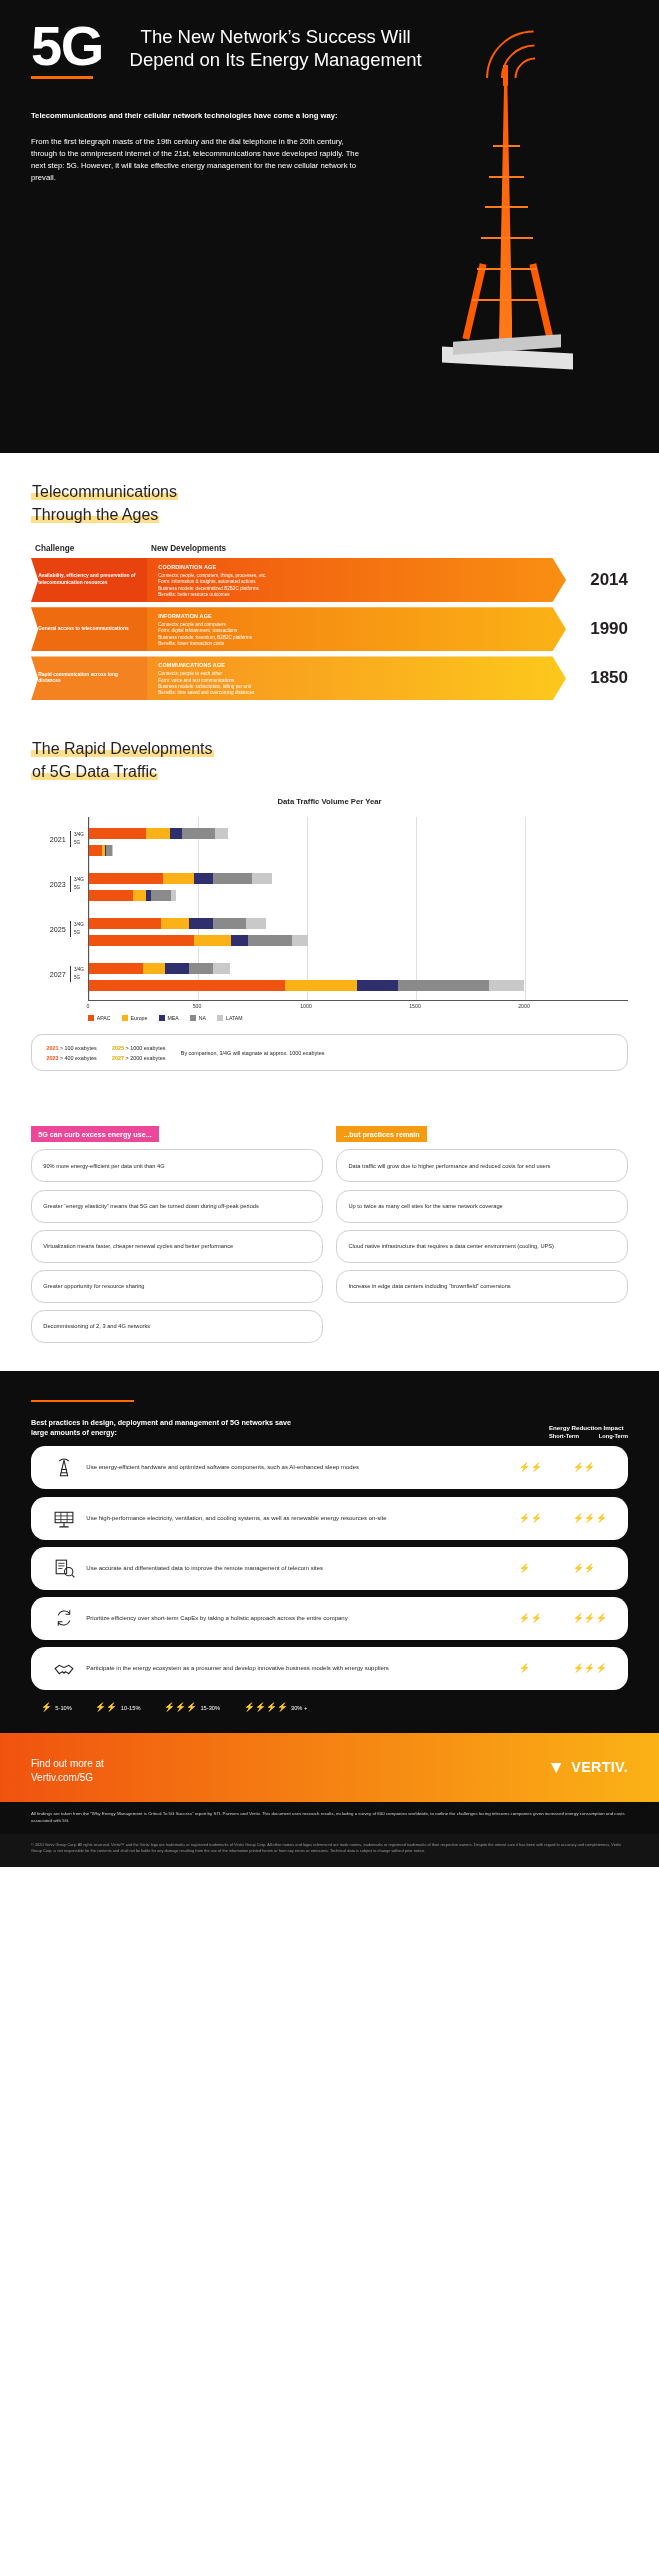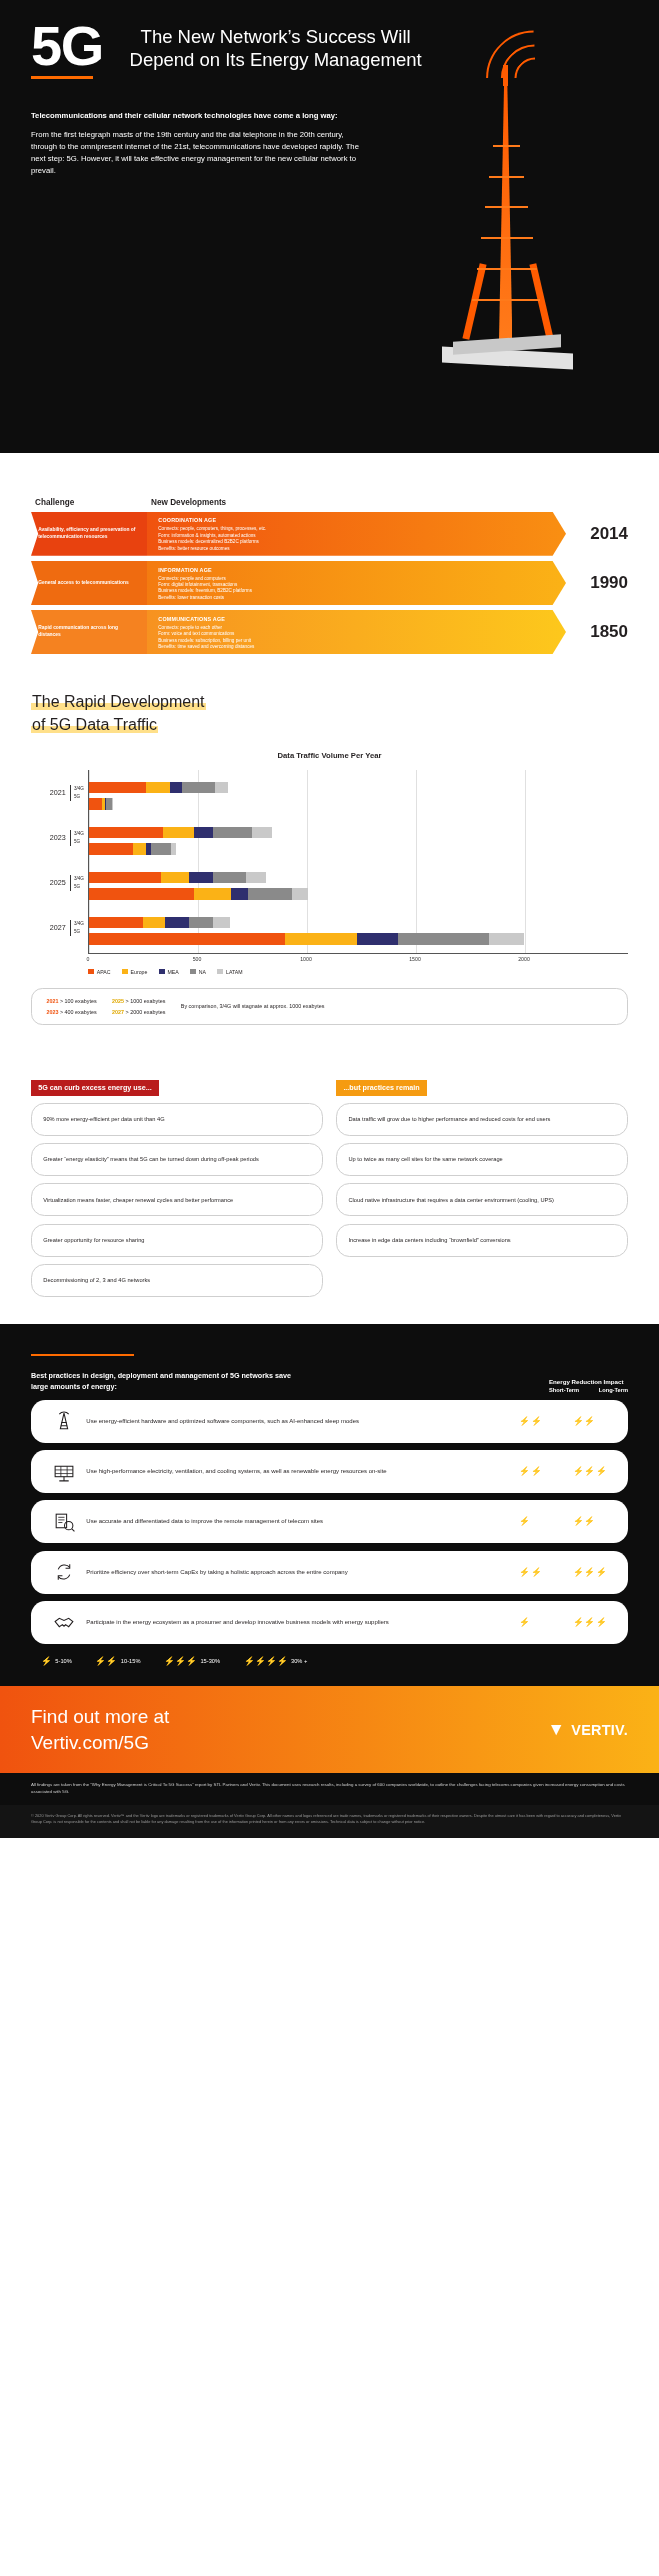--- a/index.html
+++ b/index.html
@@ -39,21 +39,21 @@
   .hero-underline {
     width: 62px; height: 2.6px; background: #ff6b00; margin-top: 5.2px;
   }
 
   .intro-box {
     margin-top: 31px;
     max-width: 330px;
     font-size: 7.7px;
     line-height: 1.55;
   }
-  .intro-bold { font-weight: 700; margin-bottom: 7px; }
+  .intro-bold { font-weight: 700; margin-bottom: 14px; }
 
   
   .tower-wrap {
     position: absolute;
     right: 67px;
     top: 20.6px;
     width: 170px;
     height: 422px;
   }
   .tower-mast {
@@ -248,21 +248,21 @@
   .savior { padding: 20.6px 31px 20.6px 31px; }
   .twocol { display: flex; gap: 13.4px; margin-top: 13.4px; }
   .col-head {
     color: #fff;
     font-size: 7.2px;
     font-weight: 700;
     padding: 3.6px 7.2px;
     display: inline-block;
     margin-bottom: 7.2px;
   }
-  .col-head.left { background: #b91c1c; }
+  .col-head.left { background: #ec4899; }
   .col-head.right { background: #f59b11; }
   .pill {
     border: 0.5px solid #cfcfcf;
     border-radius: 13.4px;
     padding: 8.2px 11.3px;
     font-size: 5.7px;
     line-height: 1.5;
     margin-bottom: 7.2px;
     min-height: 33px;
     display: flex;
@@ -313,21 +313,21 @@
 
   
   .footer-cta {
     background: linear-gradient(90deg,#f0530f,#fbb216);
     color: #fff;
     padding: 17.5px 31px;
     display: flex;
     align-items: center;
     justify-content: space-between;
   }
-  .footer-cta .t { font-size: 19px; line-height: 1.35; }
+  .footer-cta .t { font-size: 10px; line-height: 1.35; margin-top: 7px; }
   .brand { display: flex; align-items: center; gap: 6.2px; font-size: 14.4px; font-weight: 700; letter-spacing: 0.3px;}
   .brand .mark { font-size: 17.5px; }
 
   .footer-note {
     background: #0d0d0d; color: #cfcfcf;
     padding: 9.3px 31px; font-size: 4.4px; line-height: 1.5;
   }
   .footer-legal {
     background: #141414; color: #9a9a9a;
     padding: 8.2px 31px 13.4px 31px; font-size: 3.9px; line-height: 1.55;
@@ -365,20 +365,24 @@
       <div class="rung" style="left:63px;top:185px;width:43px;"></div>
       <div class="rung" style="left:59px;top:216px;width:52px;"></div>
       <div class="rung" style="left:55px;top:247px;width:60px;"></div>
       <div class="rung" style="left:50px;top:278px;width:68px;"></div>
       <div class="tower-base2"></div>
       <div class="tower-base"></div>
     </div>
   </section>
 
   <section class="ages">
+    <div class="sect-title">
+      <span class="hl">Telecommunications</span><br>
+      <span class="hl">Through the Ages</span>
+    </div>
 
     <div class="table-head">
       <div class="th-challenge">Challenge</div>
       <div class="th-dev">New Developments</div>
     </div>
 
     <div class="age-row row-2020">
       <div class="age-chal">Availability, efficiency and preservation of telecommunication resources</div>
       <div class="age-dev">
         <div class="dev-title">COORDINATION AGE</div>
@@ -410,21 +414,21 @@
         <div>Form: voice and text communications</div>
         <div>Business models: subscription, billing per unit</div>
         <div>Benefits: time saved and overcoming distances</div>
       </div>
       <div class="age-year">1850</div>
     </div>
   </section>
 
   <section class="chart-sec">
     <div class="sect-title">
-      <span class="hl">The Rapid Development</span><br>
+      <span class="hl">The Rapid Developments</span><br>
       <span class="hl">of 5G Data Traffic</span>
     </div>
 
     <div class="chart-box">
       <div class="chart-title">Data Traffic Volume Per Year</div>
 
       <div class="plot">
         <div class="y-axis">
           <div class="ygroup">
             <span class="yr">2021</span>

